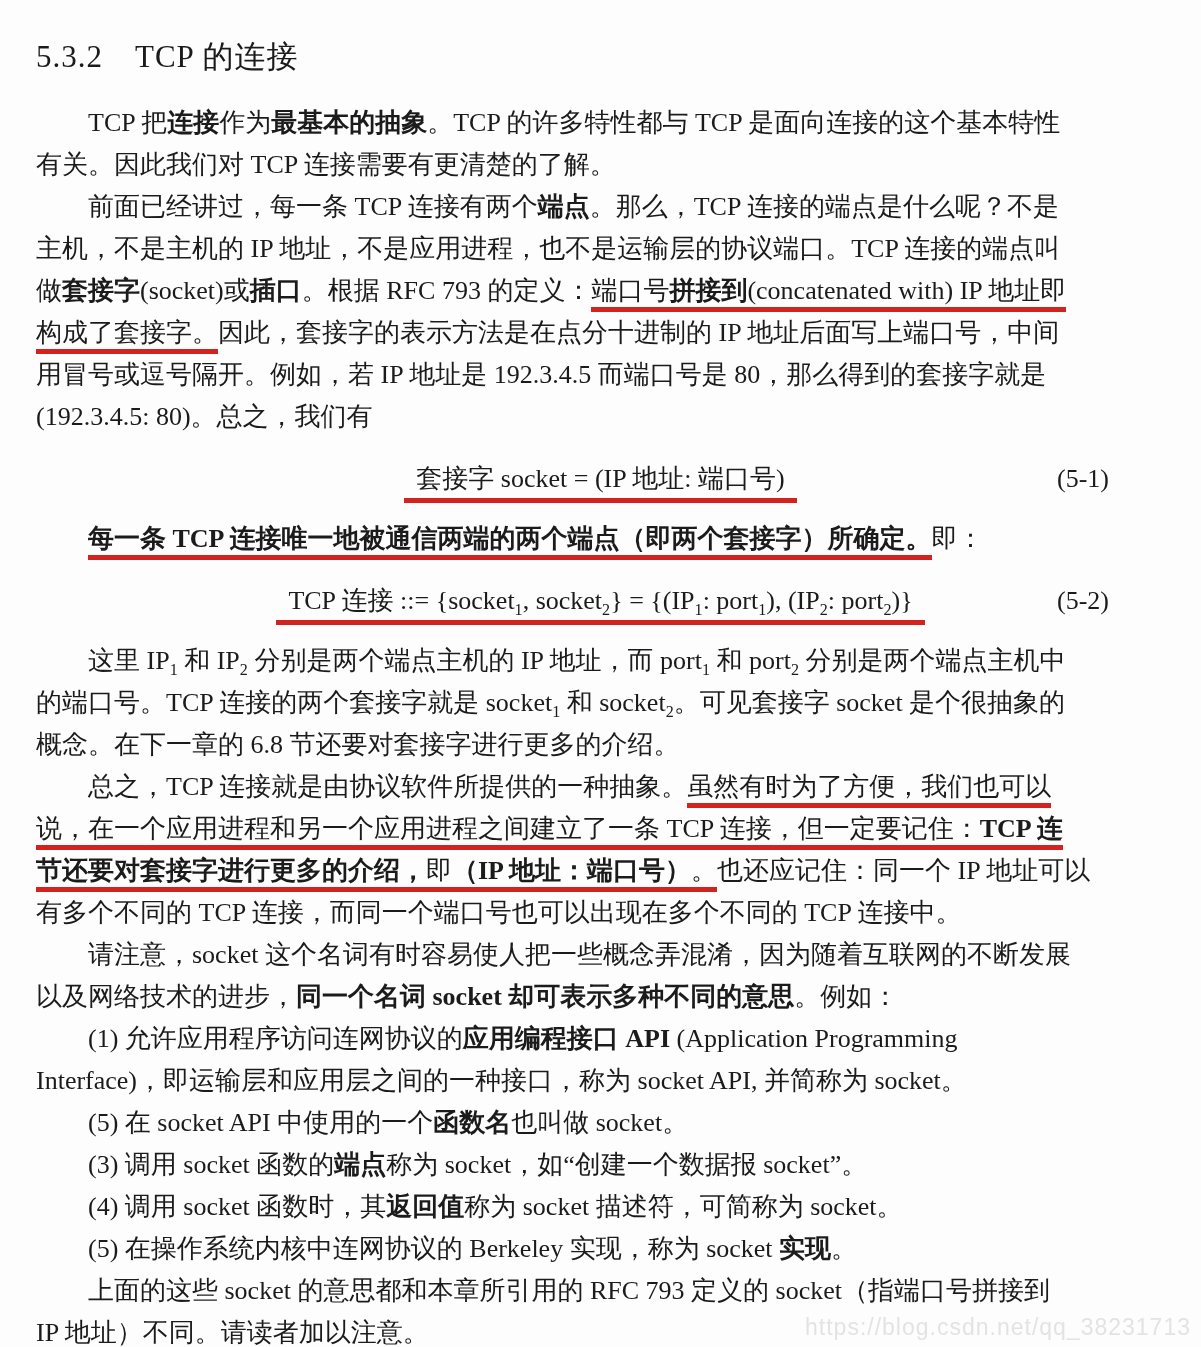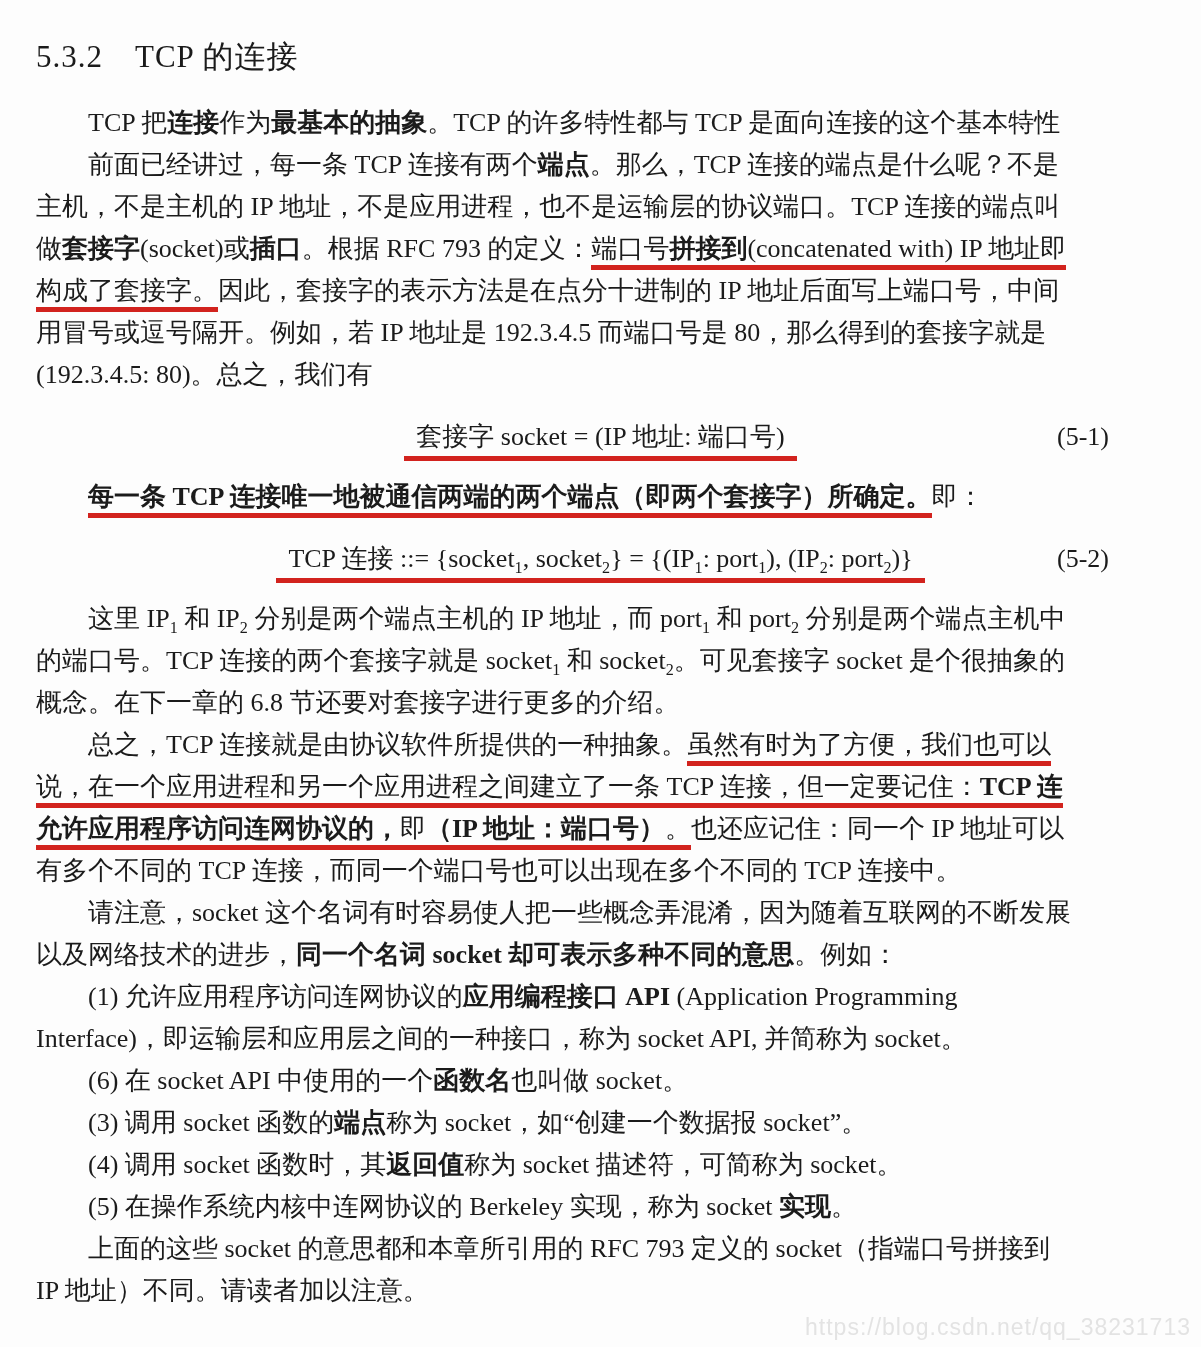--- a/index.html
+++ b/index.html
@@ -68,41 +68,42 @@
   }
 </style>
 </head>
 <body>
 
 <div class="page">
   <div class="content">
     <h1 class="heading">5.3.2　TCP 的连接</h1>
     <div id="doc-body">
         <div class="line indent"><span>TCP 把</span><span class="b">连接</span><span>作为</span><span class="b">最基本的抽象</span><span>。TCP 的许多特性都与 TCP 是面向连接的这个基本特性</span></div>
+        <div class="line"><span>有关。因此我们对 TCP 连接需要有更清楚的了解。</span></div>
         <div class="line indent"><span>前面已经讲过，每一条 TCP 连接有两个</span><span class="b">端点</span><span>。那么，TCP 连接的端点是什么呢？不是</span></div>
         <div class="line"><span>主机，不是主机的 IP 地址，不是应用进程，也不是运输层的协议端口。TCP 连接的端点叫</span></div>
         <div class="line"><span>做</span><span class="b">套接字</span><span>(socket)或</span><span class="b">插口</span><span>。根据 RFC 793 的定义：</span><span class="u"><span>端口号</span><span class="b">拼接到</span><span>(concatenated with) IP 地址即</span></span></div>
         <div class="line"><span class="u"><span>构成了套接字。</span></span><span>因此，套接字的表示方法是在点分十进制的 IP 地址后面写上端口号，中间</span></div>
         <div class="line"><span>用冒号或逗号隔开。例如，若 IP 地址是 192.3.4.5 而端口号是 80，那么得到的套接字就是</span></div>
         <div class="line"><span>(192.3.4.5: 80)。总之，我们有</span></div>
         <div class="formula"><span class="u"><span>套接字 socket = (IP 地址: 端口号)</span></span><span class="eq-label">(5-1)</span></div>
         <div class="line indent"><span class="u"><span class="b">每一条 TCP 连接唯一地被通信两端的两个端点（即两个套接字）所确定。</span></span><span>即：</span></div>
         <div class="formula"><span class="u"><span>TCP 连接 ::= {socket</span><sub>1</sub><span>, socket</span><sub>2</sub><span>} = {(IP</span><sub>1</sub><span>: port</span><sub>1</sub><span>), (IP</span><sub>2</sub><span>: port</span><sub>2</sub><span>)}</span></span><span class="eq-label">(5-2)</span></div>
         <div class="line indent"><span>这里 IP</span><sub>1</sub><span> 和 IP</span><sub>2</sub><span> 分别是两个端点主机的 IP 地址，而 port</span><sub>1</sub><span> 和 port</span><sub>2</sub><span> 分别是两个端点主机中</span></div>
         <div class="line"><span>的端口号。TCP 连接的两个套接字就是 socket</span><sub>1</sub><span> 和 socket</span><sub>2</sub><span>。可见套接字 socket 是个很抽象的</span></div>
         <div class="line"><span>概念。在下一章的 6.8 节还要对套接字进行更多的介绍。</span></div>
         <div class="line indent"><span>总之，TCP 连接就是由协议软件所提供的一种抽象。</span><span class="u"><span>虽然有时为了方便，我们也可以</span></span></div>
         <div class="line"><span class="u"><span>说，在一个应用进程和另一个应用进程之间建立了一条 TCP 连接，但一定要记住：</span><span class="b">TCP 连</span></span></div>
-        <div class="line"><span class="u"><span class="b">允许应用程序访问连网协议的，</span><span>即</span><span class="b">（IP 地址：端口号）</span><span>。</span></span><span>也还应记住：同一个 IP 地址可以</span></div>
+        <div class="line"><span class="u"><span class="b">节还要对套接字进行更多的介绍，</span><span>即</span><span class="b">（IP 地址：端口号）</span><span>。</span></span><span>也还应记住：同一个 IP 地址可以</span></div>
         <div class="line"><span>有多个不同的 TCP 连接，而同一个端口号也可以出现在多个不同的 TCP 连接中。</span></div>
         <div class="line indent"><span>请注意，socket 这个名词有时容易使人把一些概念弄混淆，因为随着互联网的不断发展</span></div>
         <div class="line"><span>以及网络技术的进步，</span><span class="b">同一个名词 socket 却可表示多种不同的意思</span><span>。例如：</span></div>
         <div class="line indent"><span>(1) 允许应用程序访问连网协议的</span><span class="b">应用编程接口 API</span><span> (Application Programming</span></div>
         <div class="line"><span>Interface)，即运输层和应用层之间的一种接口，称为 socket API, 并简称为 socket。</span></div>
-        <div class="line indent"><span>(6) 在 socket API 中使用的一个</span><span class="b">函数名</span><span>也叫做 socket。</span></div>
+        <div class="line indent"><span>(5) 在 socket API 中使用的一个</span><span class="b">函数名</span><span>也叫做 socket。</span></div>
         <div class="line indent"><span>(3) 调用 socket 函数的</span><span class="b">端点</span><span>称为 socket，如“创建一个数据报 socket”。</span></div>
         <div class="line indent"><span>(4) 调用 socket 函数时，其</span><span class="b">返回值</span><span>称为 socket 描述符，可简称为 socket。</span></div>
         <div class="line indent"><span>(5) 在操作系统内核中连网协议的 Berkeley 实现，称为 socket </span><span class="b">实现</span><span>。</span></div>
         <div class="line indent"><span>上面的这些 socket 的意思都和本章所引用的 RFC 793 定义的 socket（指端口号拼接到</span></div>
         <div class="line"><span>IP 地址）不同。请读者加以注意。</span></div>
       </div>
   </div>
   <div class="watermark">https://blog.csdn.net/qq_38231713</div>
 </div>
 

